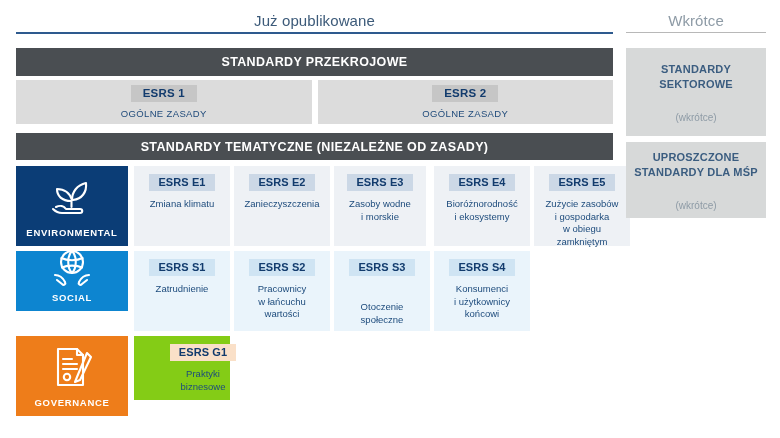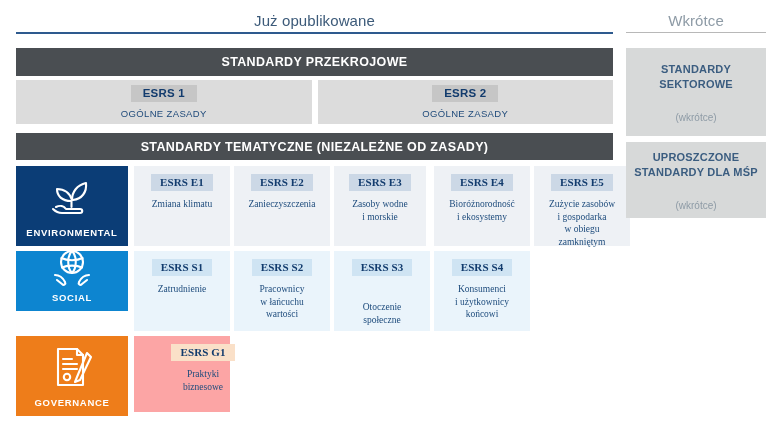--- a/index.html
+++ b/index.html
@@ -75,21 +75,20 @@
     letter-spacing: .7px;
   }
 
   
   .card {
     position: absolute;
     display: flex;
     flex-direction: column;
     align-items: center;
     padding-top: 8px;
-    font-family: Liberation Serif, serif;
   }
   .card .tag {
     font-weight: bold;
     font-size: 11px;
     color: #123b6d;
     padding: 2px 9px 3px 9px;
     letter-spacing: .1px;
     white-space: nowrap;
   }
   .card .desc {
@@ -228,21 +227,21 @@
           <svg width="50" height="48" viewBox="0 0 50 48">
             <path stroke="#ffffff" fill="none" stroke-width="2.1" stroke-linecap="round" stroke-linejoin="round" d="M11 6 L30 6 L36 12 L36 42 L11 42 Z"></path>
             <path stroke="#ffffff" fill="none" stroke-width="2.1" stroke-linecap="round" stroke-linejoin="round" d="M30 6 L30 12 L36 12"></path>
             <path stroke="#ffffff" fill="none" stroke-width="2.1" stroke-linecap="round" stroke-linejoin="round" d="M16 16 L25 16 M16 21 L30 21 M16 26 L30 26"></path>
             <circle stroke="#ffffff" fill="none" stroke-width="2.1" stroke-linecap="round" stroke-linejoin="round" cx="20" cy="34" r="3.2"></circle>
             <path stroke="#ffffff" fill="none" stroke-width="2.1" stroke-linecap="round" stroke-linejoin="round" d="M40 10 L44 14 L33 37 L28 39 L30 34 Z"></path>
           </svg>
         </div>
         <div class="nm">GOVERNANCE</div>
       </div>
-      <div class="card" style="left: 134px; top: 336px; width: 96px; height: 76px; background: #fca5a5; padding-left: 42px;">
+      <div class="card" style="left: 134px; top: 336px; width: 96px; height: 64px; background: #84cc16; padding-left: 42px;">
         <div class="tag" style="background: rgb(250, 224, 200);">ESRS G1</div>
         <div class="desc" style="white-space: pre-line;">Praktyki
 biznesowe</div>
       </div>
     </div>
 
   <div id="sideWrap">
       <div class="side" style="left: 626px; top: 48px; width: 140px; height: 88px;">
         <div class="ttl" style="white-space: pre-line;">STANDARDY
 SEKTOROWE</div>

